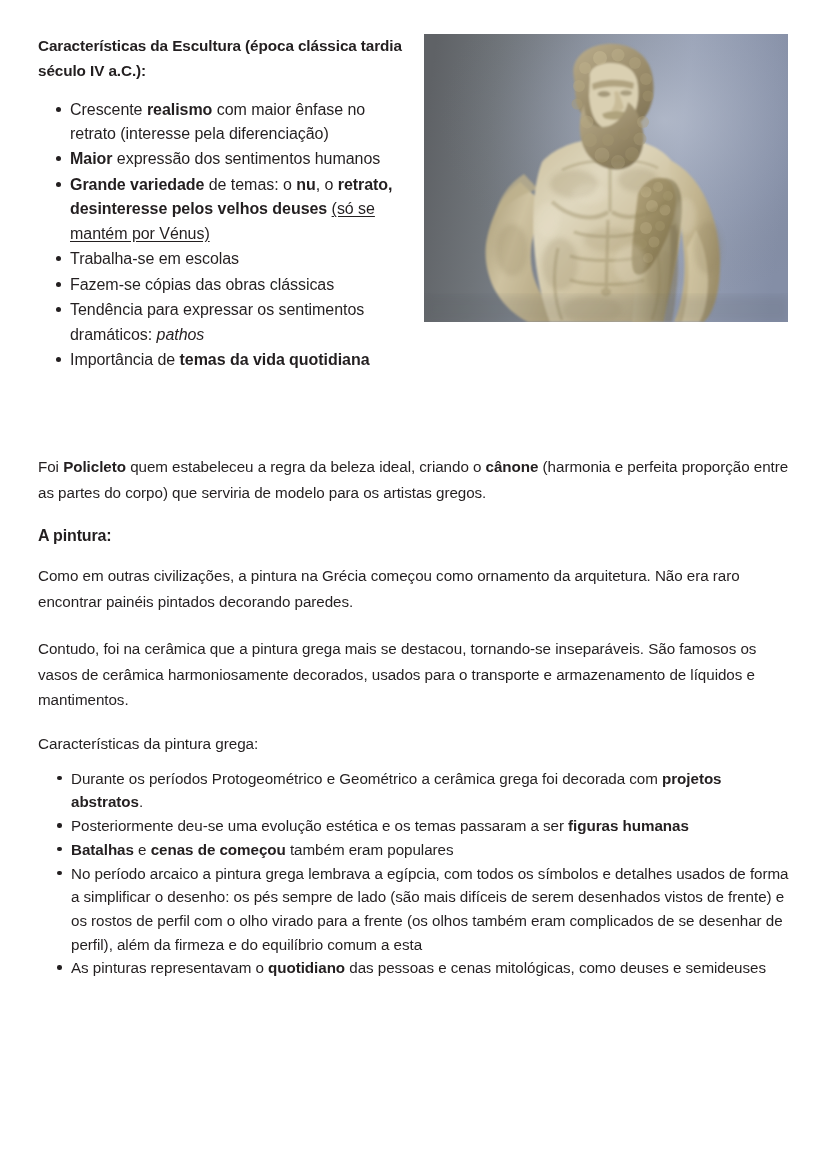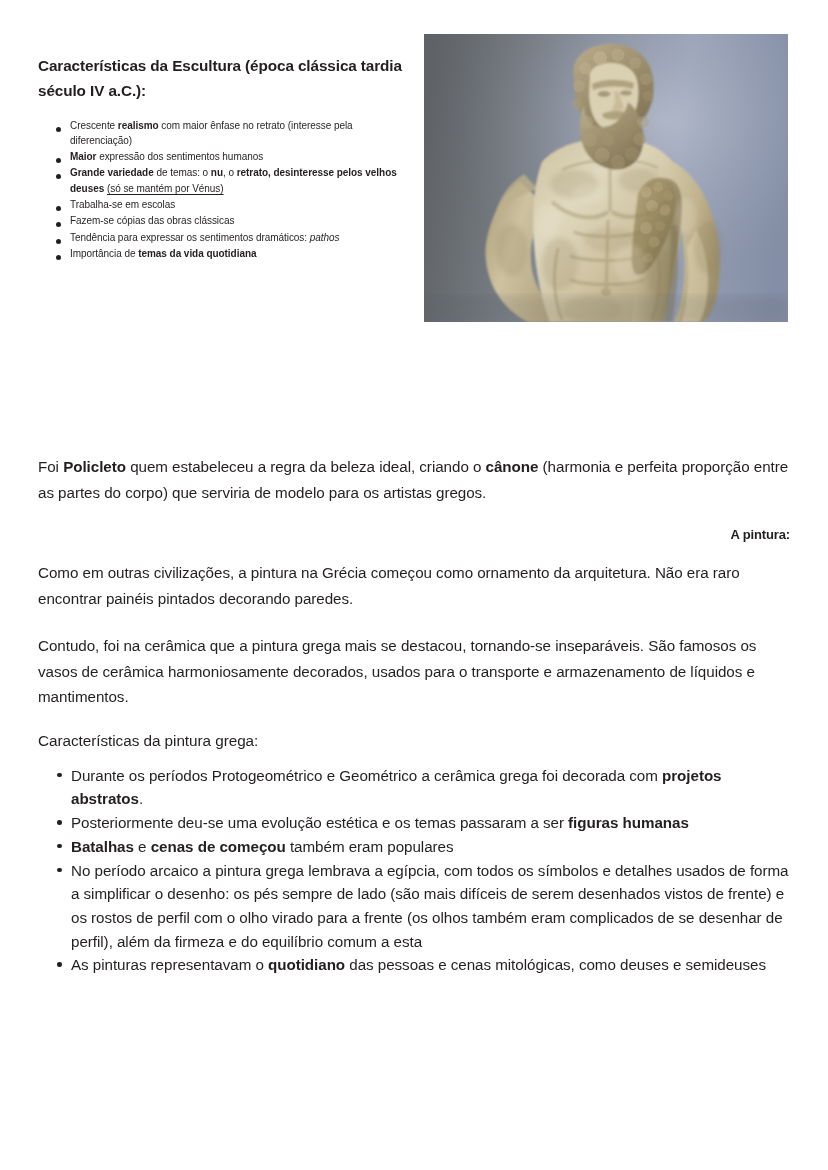--- a/index.html
+++ b/index.html
@@ -23,40 +23,40 @@
   .top-section {
     position: absolute;
     top: 30px;
     left: 0;
     width: 828px;
     height: 420px;
   }
   .left-col {
     position: absolute;
     left: 38px;
-    top: 24px;
+    top: 4px;
     width: 372px;
   }
   .heading-block {
     font-weight: bold;
     font-size: 15.3px;
     line-height: 1.62;
     letter-spacing: -0.1px;
     margin: 0 0 14px 0;
   }
 
   ul.bullets {
     list-style: none;
     margin: 0;
     padding: 0;
   }
   ul.bullets > li {
     position: relative;
     padding-left: 32px;
-    font-size: 10px;
+    font-size: 16px;
     line-height: 1.53;
     margin-bottom: 1px;
     letter-spacing: -0.05px;
   }
   ul.bullets > li::before {
     content: "";
     position: absolute;
     left: 18px;
     top: 9px;
     width: 5px;
@@ -101,25 +101,24 @@
     top: 454px;
     width: 752px;
   }
   p.para {
     font-size: 15.2px;
     line-height: 1.68;
     margin: 0 0 22px 0;
     letter-spacing: -0.05px;
   }
   h2.section-heading {
-    font-size: 13px;
+    font-size: 16px;
     font-weight: bold;
     margin: 10px 0 18px 0;
     letter-spacing: -0.15px;
-    text-align: right;
   }
   h3.sub-heading {
     font-size: 15.3px;
     font-weight: normal;
     margin: 0 0 14px 0;
     letter-spacing: -0.05px;
   }
 </style>
 </head>
 <body>

